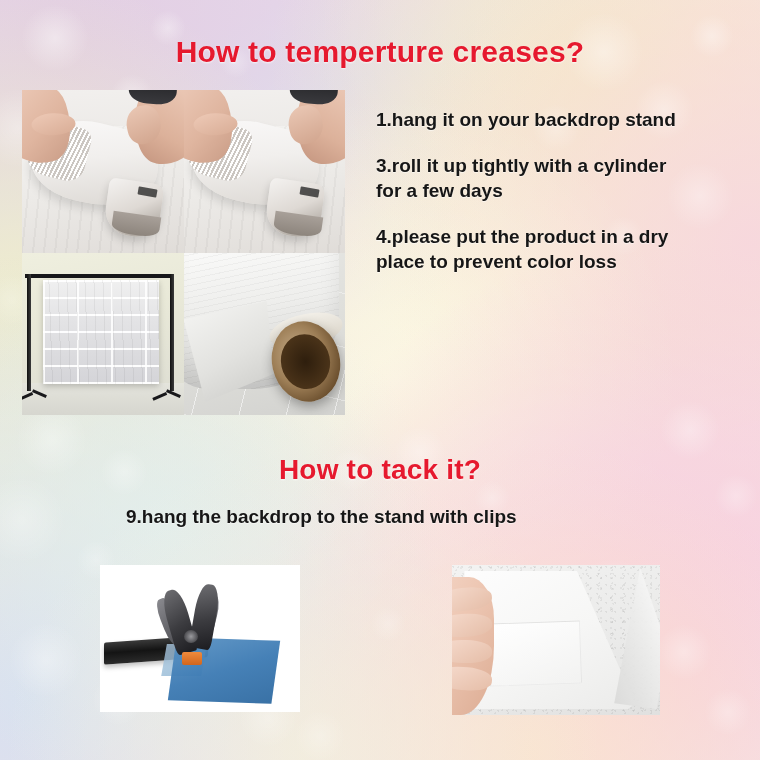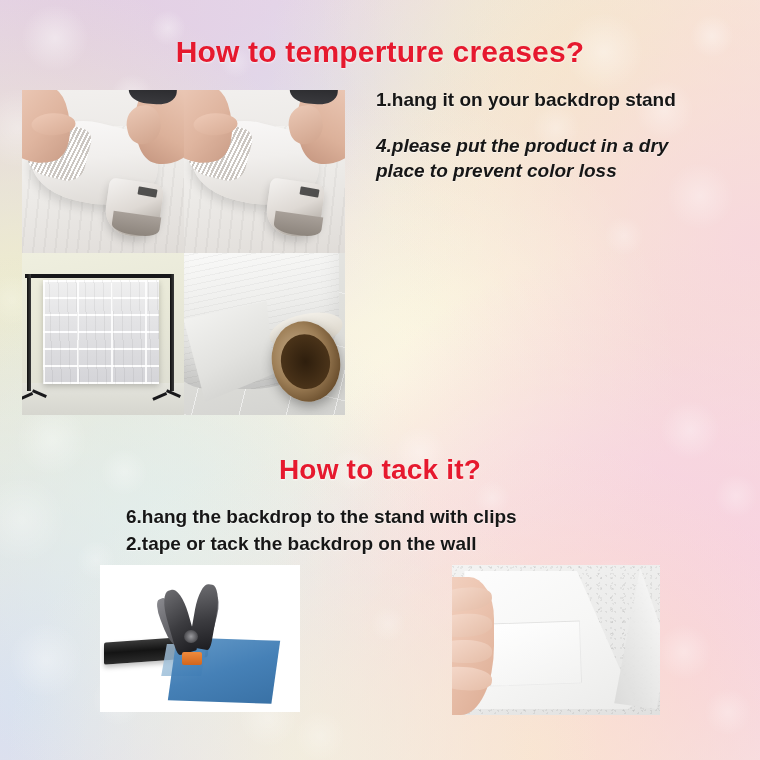--- a/index.html
+++ b/index.html
@@ -50,23 +50,23 @@
   #title-hang    { top:454px; font-size:28px; }
 
   .steps {
     position:absolute;
     color:#161616;
     font-size:19px;
     font-weight:bold;
     line-height:1.32;
     text-shadow:0 1px 1px rgba(255,255,255,.6);
   }
-  #steps-creases { left:376px; top:87px; width:384px; }
+  #steps-creases { left:376px; top:107px; width:384px; }
   #steps-creases .step { margin-bottom:21px; }
-  #steps-creases .step:last-child { margin-bottom:8px;font-style:italic; }
+  #steps-creases .step:last-child { margin-bottom:8px; }
 
   #steps-hang { left:126px; top:504px; width:560px; font-size:19px; }
   #steps-hang .step { margin-bottom:2px; }
 
   
   .photo-grid-top {
     position:absolute; left:22px; top:90px;
     width:323px; height:325px;
     display:grid;
     grid-template-columns:1fr 1fr;
@@ -466,28 +466,28 @@
     <div class="sheet"></div>
     <div class="fold"></div>
     <div class="tuberim"></div>
     <div class="tube"></div>
   </div>
 
 </div>
 
 <div class="steps" id="steps-creases">
   <div class="step">1.hang it on your backdrop stand</div>
+  <div class="step">3.roll it up tightly with a cylinder<br>for a few days</div>
   <div class="step">4.please put the product in a dry<br>place to prevent color loss</div>
 </div>
 
 <div class="heading" id="title-hang">How to tack it?</div>
 
 <div class="steps" id="steps-hang">
-  <div class="step">6.hang the backdrop to the stand with clips</div>
-  <div class="step">2.tape or tack the backdrop on the wall</div>
+  <div class="step">9.hang the backdrop to the stand with clips</div>
 </div>
 
 <div class="photo-bottom-left p-clamp">
   <div class="bar"></div>
   <div class="fabric2"></div>
   <div class="fabric"></div>
   <div class="handle a"></div>
   <div class="handle b"></div>
   <div class="jaw a"></div>
   <div class="jaw b"></div>

